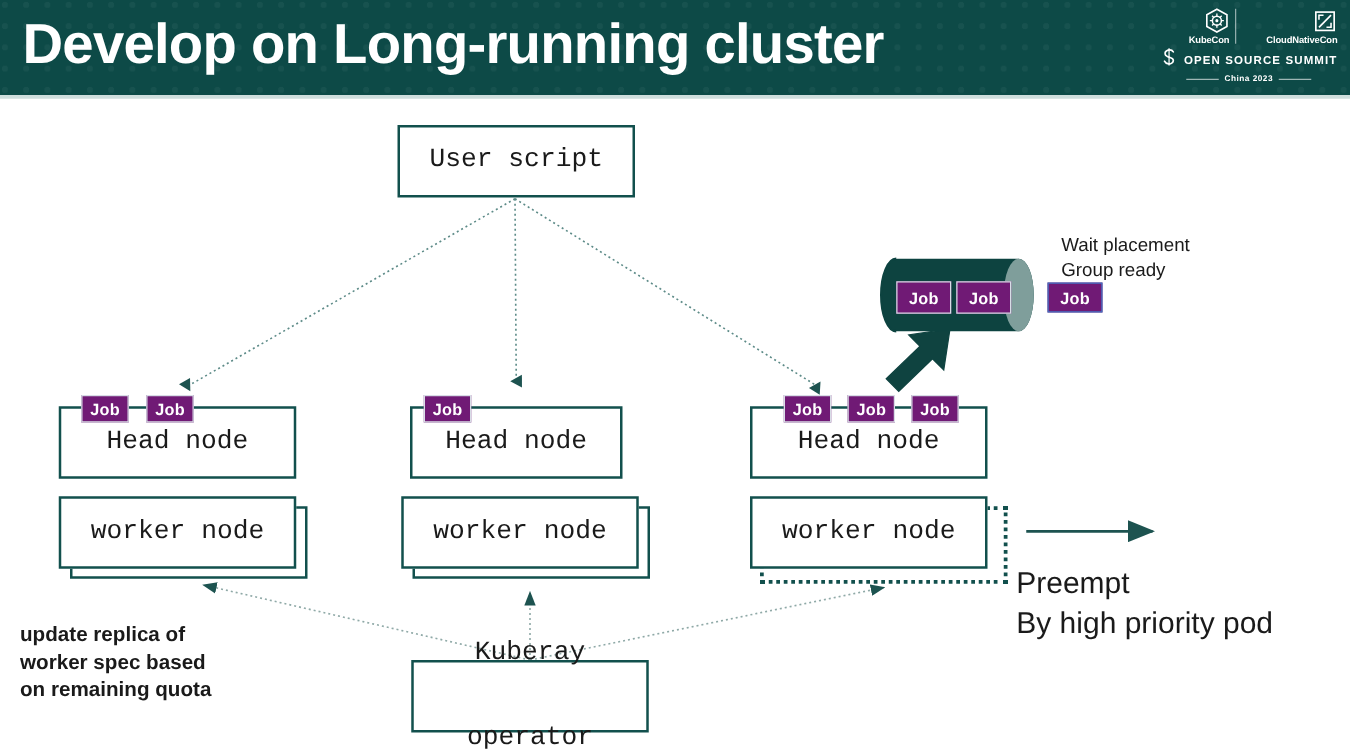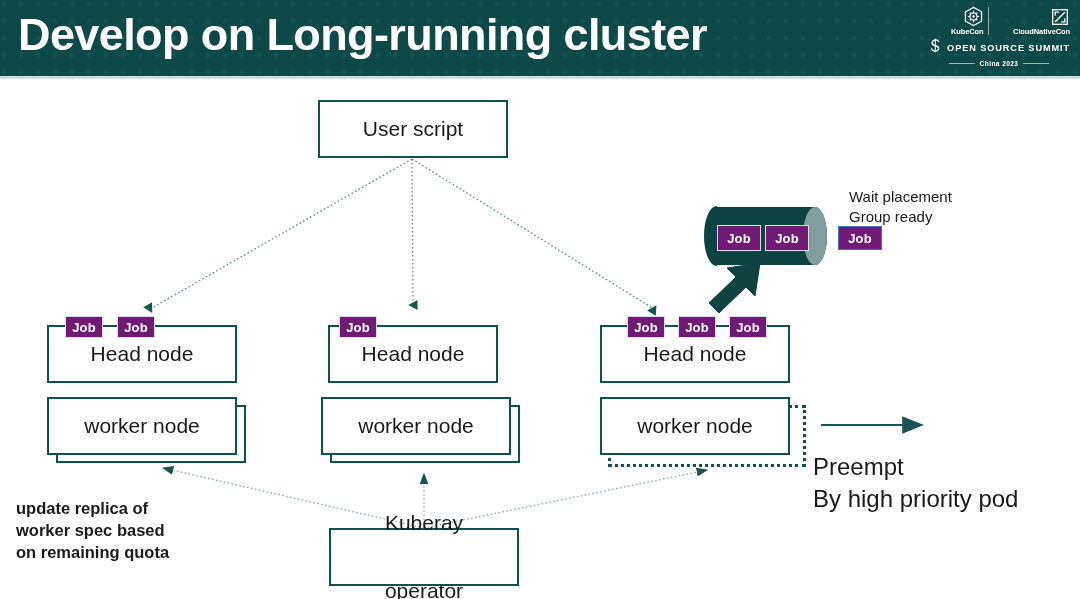--- a/index.html
+++ b/index.html
@@ -61,21 +61,21 @@
 
   
   .box{
     position:absolute;
     border:2.5px solid #12504d;
     background:#ffffff;
     box-sizing:border-box;
     display:flex;align-items:center;justify-content:center;
     color:#1a1a1a;
     font-size:21px;
-    font-family:Liberation Sans, sans-serif;
+    font-family:Liberation Mono, monospace;
     line-height:1.15;
     text-align:center;
   }
   .box.two-line{flex-direction:column;}
 
   
   .stack-back{
     position:absolute;
     border:2.5px solid #12504d;
     background:#ffffff;

